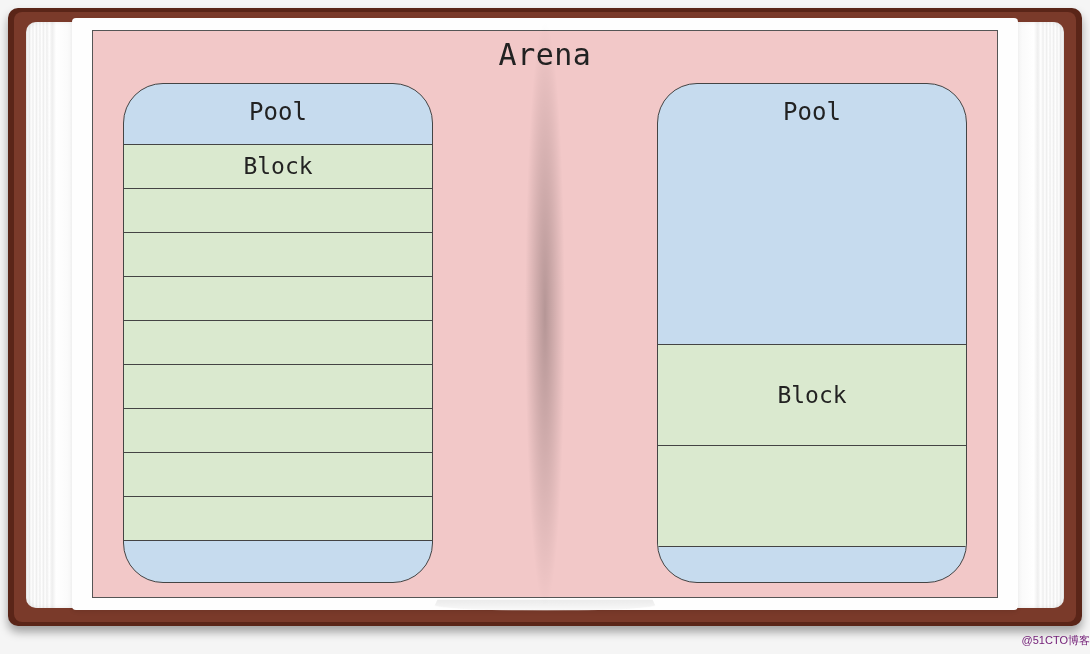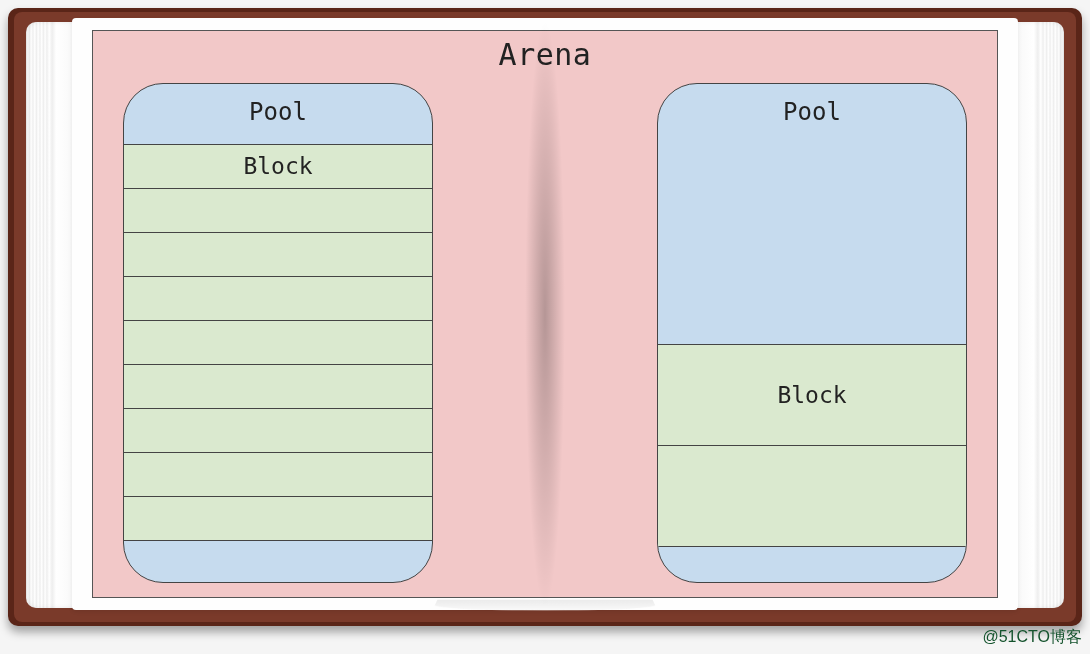--- a/index.html
+++ b/index.html
@@ -163,25 +163,25 @@
     line-height: 1;
     display: flex;
     align-items: center;
     justify-content: center;
   }
   .pool-left .block { height: 45px; margin-bottom: -1px; }
   .pool-right .block { flex: 1; margin-bottom: -1px; }
 
   .watermark {
     position: absolute;
-    right: 8px;
+    right: 0;
     bottom: 6px;
     font-family: sans-serif;
-    font-size: 16px;
-    color: #14532d;
+    font-size: 11px;
+    color: #701a75;
     z-index: 50;
   }
 </style>
 </head>
 <body>
 
 <div class="book-frame">
   <div class="book-cover-inner">
     <div class="pages-stack-left"></div>
     <div class="pages-stack-right"></div>

